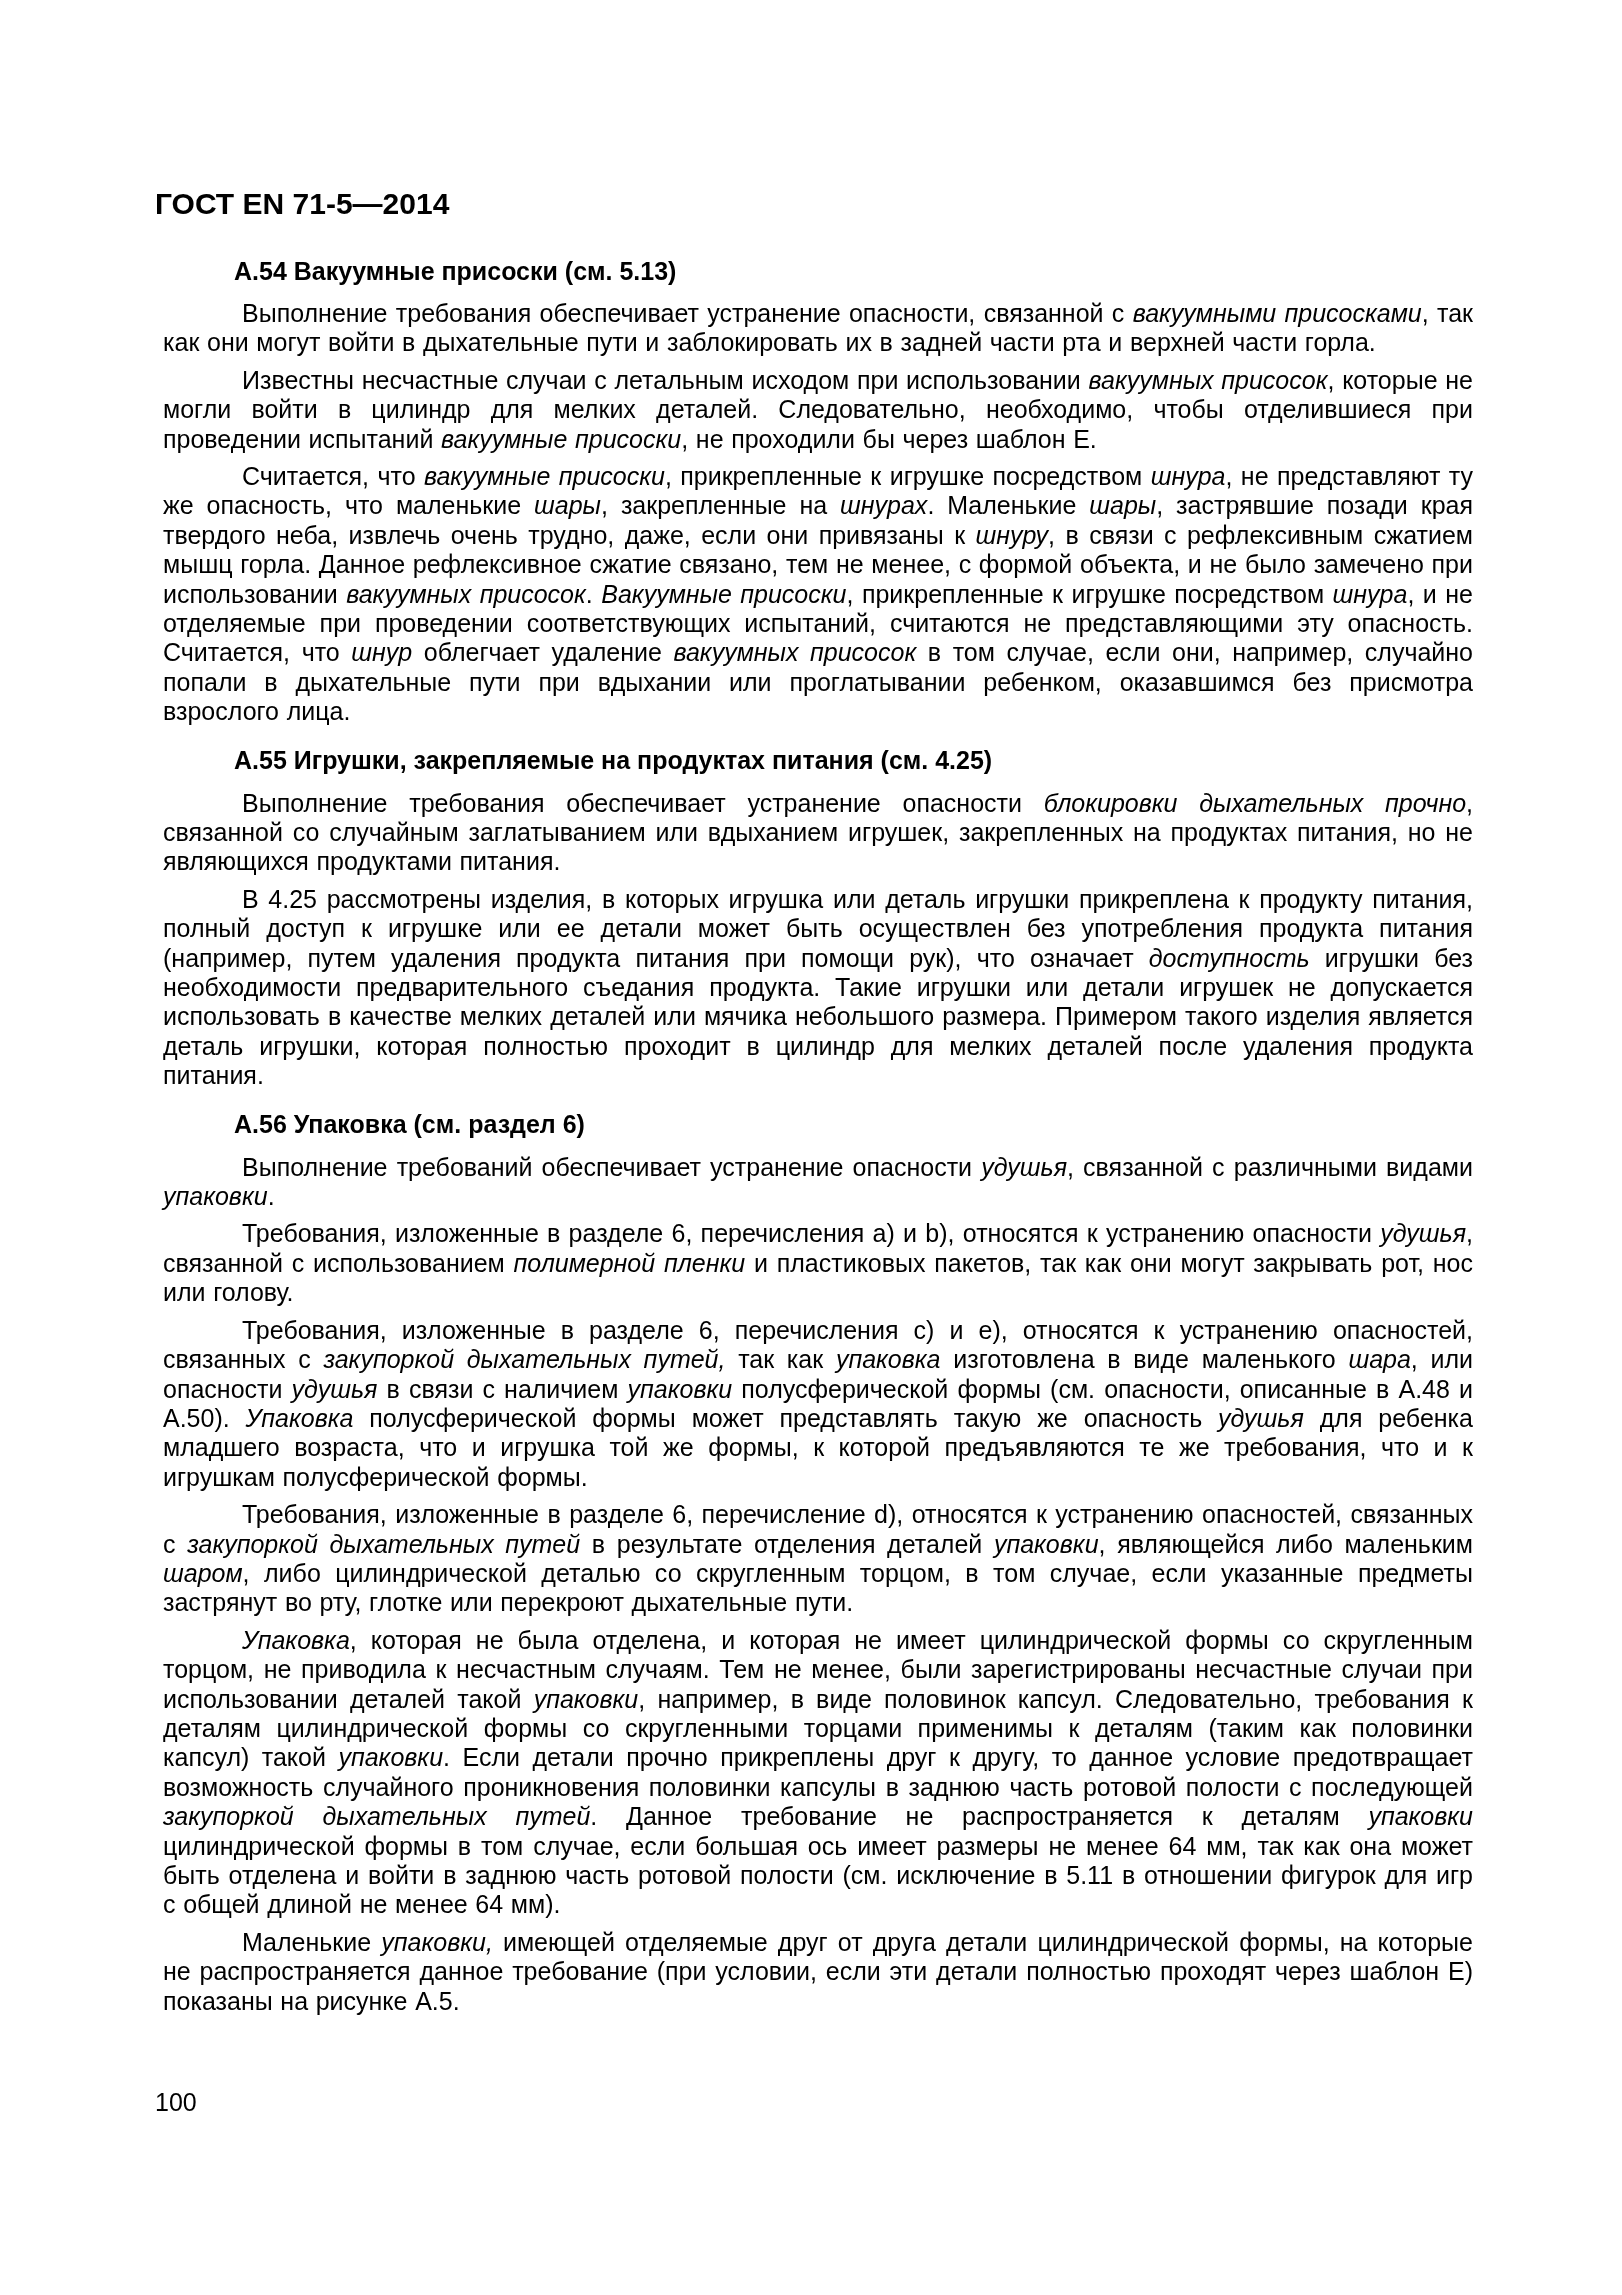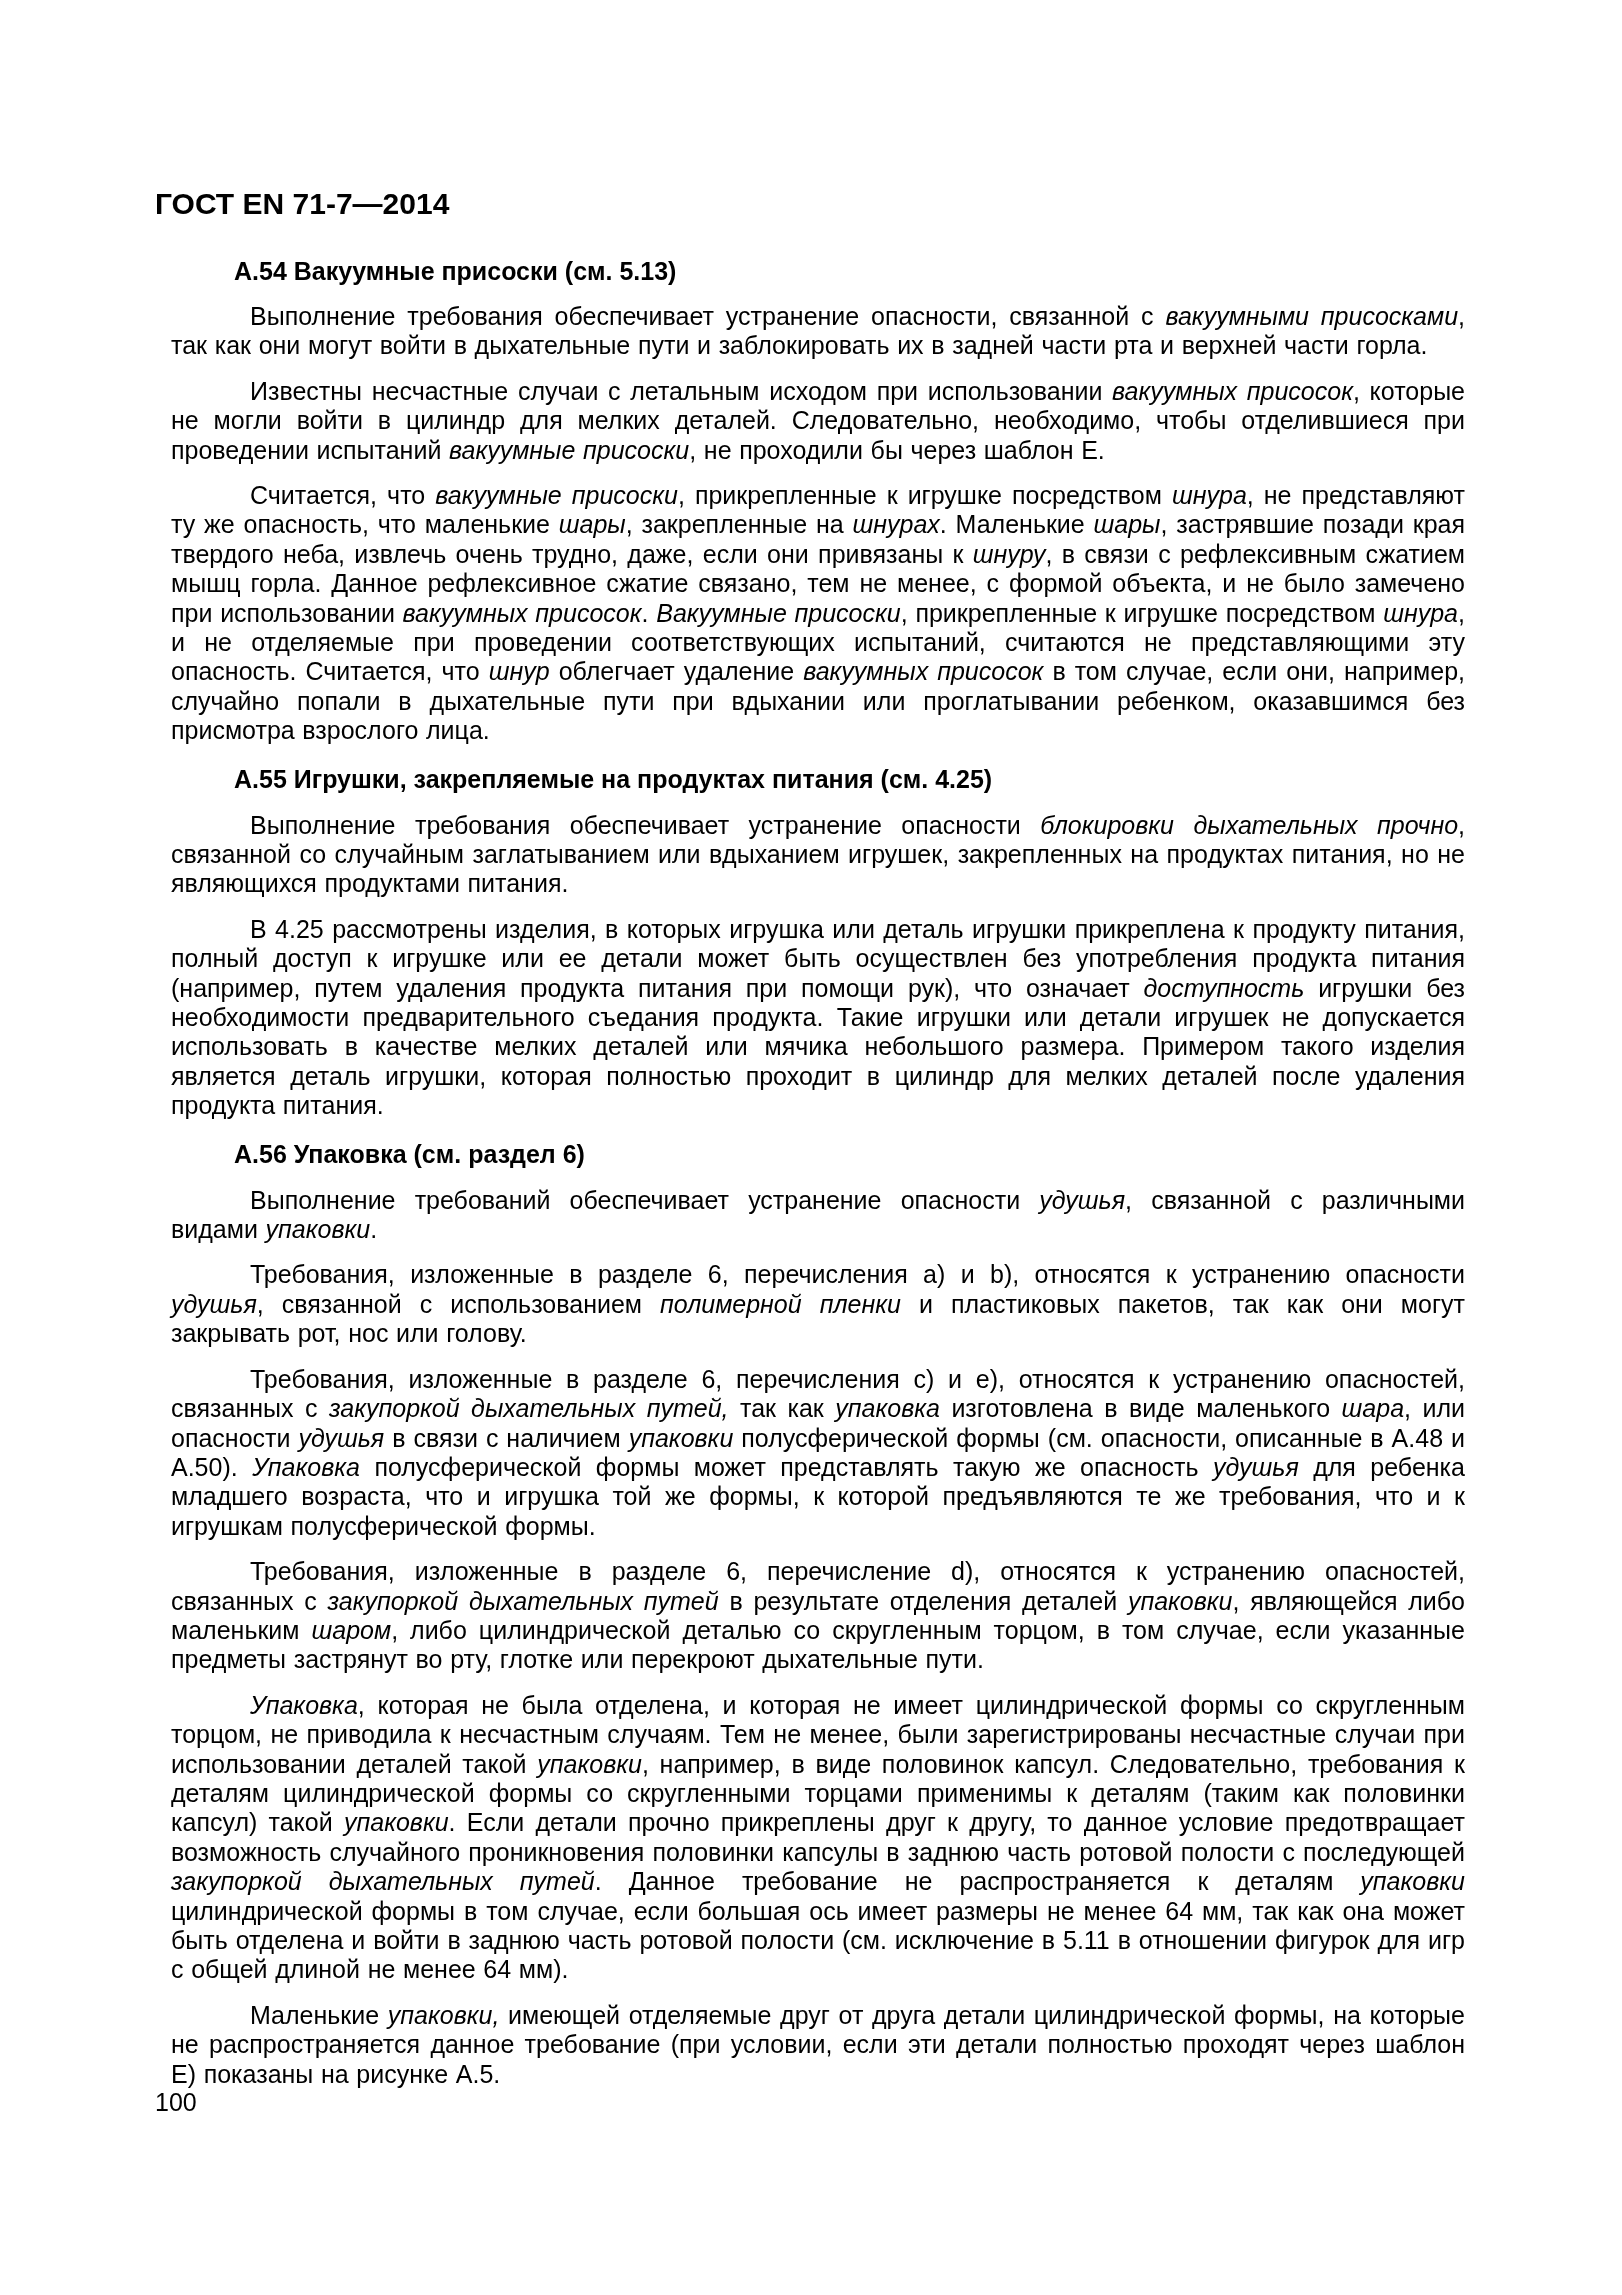--- a/index.html
+++ b/index.html
@@ -38,40 +38,40 @@
     margin: 19.6px 0 13px 0;
   }
   .section:first-child .section-heading {
     margin-top: 8px;
   }
   p.body-par {
     font-size: 25px;
     line-height: 29.4px;
     text-align: justify;
     text-indent: 79px;
-    margin: 16px;
+    margin: 8px;
     word-spacing: 0.7px;
   }
   p.body-par .i {
     font-style: italic;
   }
   .page-number {
     position: absolute;
     left: 155px;
     top: 2060px;
     font-size: 25px;
     line-height: 29.4px;
     margin-top: 28px;
   }
 </style>
 </head>
 <body>
 
 <div class="page-content">
-  <div class="doc-header">ГОСТ EN 71-7—2014</div>
+  <div class="doc-header">ГОСТ EN 71-5—2014</div>
   <main class="sections">
       <section class="section">
         <div class="section-heading">А.54 Вакуумные присоски (см. 5.13)</div>
         <p class="body-par"><span>Выполнение требования обеспечивает устранение опасности, связанной с </span><span class="i">вакуумными присосками</span><span>, так как они могут войти в дыхательные пути и заблокировать их в задней части рта и верхней части горла.</span></p>
         <p class="body-par"><span>Известны несчастные случаи с летальным исходом при использовании </span><span class="i">вакуумных присосок</span><span>, которые не могли войти в цилиндр для мелких деталей. Следовательно, необходимо, чтобы отделившиеся при проведении испытаний </span><span class="i">вакуумные присоски</span><span>, не проходили бы через шаблон Е.</span></p>
         <p class="body-par"><span>Считается, что </span><span class="i">вакуумные присоски</span><span>, прикрепленные к игрушке посредством </span><span class="i">шнура</span><span>, не представляют ту же опасность, что маленькие </span><span class="i">шары</span><span>, закрепленные на </span><span class="i">шнурах</span><span>. Маленькие </span><span class="i">шары</span><span>, застрявшие позади края твердого неба, извлечь очень трудно, даже, если они привязаны к </span><span class="i">шнуру</span><span>, в связи с рефлексивным сжатием мышц горла. Данное рефлексивное сжатие связано, тем не менее, с формой объекта, и не было замечено при использовании </span><span class="i">вакуумных присосок</span><span>. </span><span class="i">Вакуумные присоски</span><span>, прикрепленные к игрушке посредством </span><span class="i">шнура</span><span>, и не отделяемые при проведении соответствующих испытаний, считаются не представляющими эту опасность. Считается, что </span><span class="i">шнур</span><span> облегчает удаление </span><span class="i">вакуумных присосок</span><span> в том случае, если они, например, случайно попали в дыхательные пути при вдыхании или проглатывании ребенком, оказавшимся без присмотра взрослого лица.</span></p>
       </section>
       <section class="section">
         <div class="section-heading">А.55 Игрушки, закрепляемые на продуктах питания (см. 4.25)</div>
         <p class="body-par"><span>Выполнение требования обеспечивает устранение опасности </span><span class="i">блокировки дыхательных прочно</span><span>, связанной со случайным заглатыванием или вдыханием игрушек, закрепленных на продуктах питания, но не являющихся продуктами питания.</span></p>

